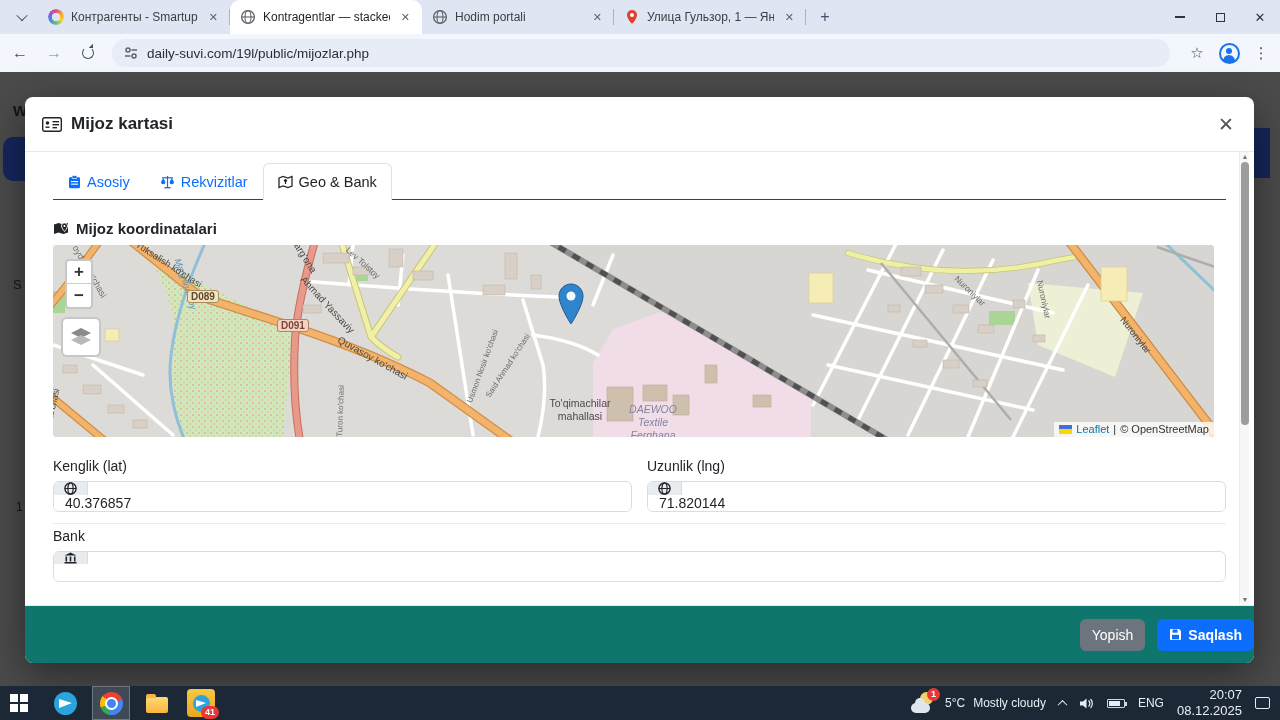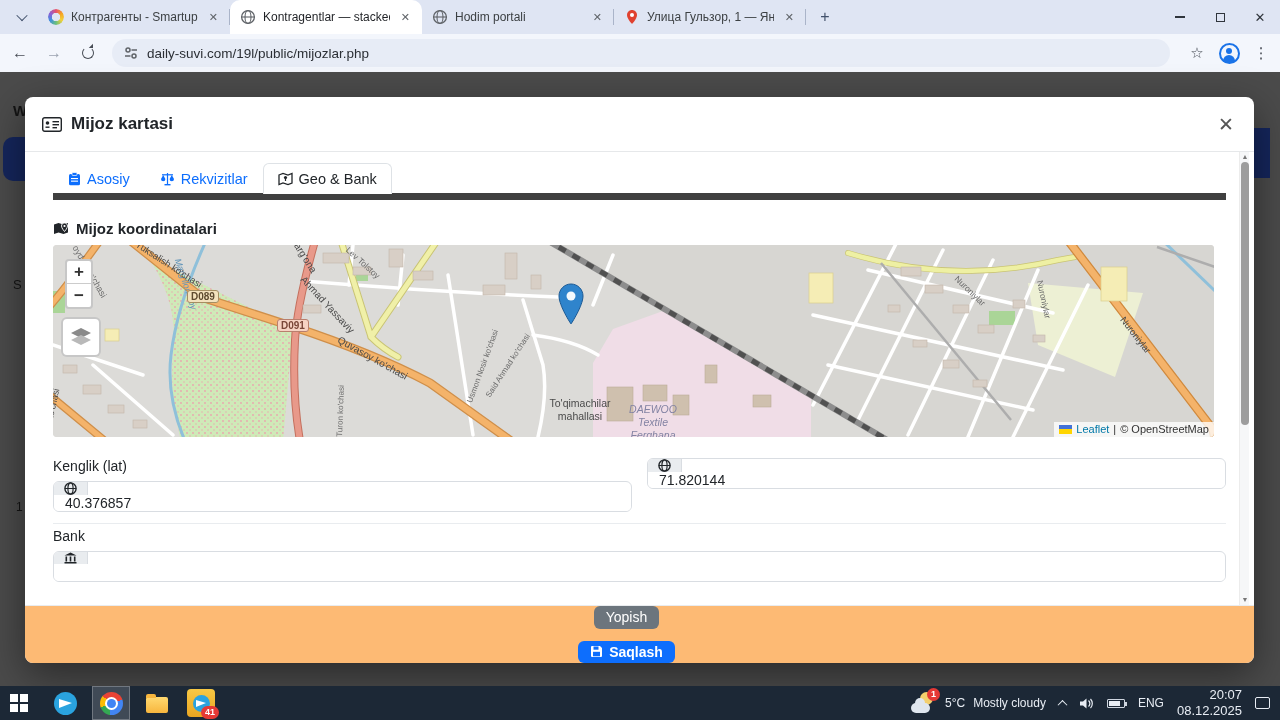--- a/index.html
+++ b/index.html
@@ -40,21 +40,21 @@
   .frag { position:absolute; color:#141414; font-weight:bold; }
   .frag-bluebtn { position:absolute; left:3px; top:65px; width:40px; height:44px; border-radius:10px; background:#15265c; }
   .frag-bluebtn2 { position:absolute; left:1228px; top:56px; width:42px; height:50px; border-radius:10px 0 0 10px; background:#15265c; }
 
   
   .modal { position:absolute; left:25px; top:97px; width:1229px; height:566px; background:#fff; border-radius:8px; box-shadow:0 12px 40px rgba(0,0,0,.45); }
   .m-header { height:55px; border-bottom:1px solid #e6e8ea; display:flex; align-items:center; padding:0 20px 0 17px; gap:9px; }
   .m-title { font-size:17px; font-weight:bold; color:#212529; }
   .m-close { margin-left:auto; font-size:19px; color:#555; line-height:1; }
   .m-body { height:453px; overflow:hidden; padding:11px 28px 0 28px; position:relative; }
-  .navtabs { display:flex; border-bottom:7px solid #404040; height:37px; }
+  .navtabs { display:flex; border-bottom:1px solid #404040; height:37px; }
   .navtab { display:flex; align-items:center; gap:6px; padding:0 14px; font-size:14.5px; color:#0d6efd; border:1px solid transparent; border-radius:6px 6px 0 0; margin-bottom:-1px; }
   .navtab.active { color:#212529; background:#fff; border-color:#dee2e6 #dee2e6 #fff; }
   .section-title { margin-top:20px; display:flex; align-items:center; gap:7px; font-size:15px; font-weight:bold; color:#212529; }
   .map { position:relative; margin-top:8px; width:1161px; height:192px; border-radius:4px; overflow:hidden; background:#dcdbd8; }
   .map svg.base { position:absolute; inset:0; }
   .lf-zoom { position:absolute; left:12px; top:14px; width:28px; border:2px solid rgba(0,0,0,.22); border-radius:4px; background:#fff; z-index:5; }
   .lf-zbtn { width:24px; height:23px; display:flex; align-items:center; justify-content:center; font-size:17px; font-weight:bold; color:#333; }
   .lf-zbtn:first-child { border-bottom:1px solid #ccc; }
   .lf-layers { position:absolute; left:8px; top:72px; width:40px; height:40px; border:2px solid rgba(0,0,0,.22); border-radius:6px; background:#fff; display:flex; align-items:center; justify-content:center; z-index:5; }
   .road-badge { position:absolute; font-size:10px; font-weight:bold; padding:0 3px; border-radius:3px; z-index:4; }
@@ -66,21 +66,21 @@
   .pin { position:absolute; left:505px; top:38px; z-index:4; }
   .frow { display:flex; gap:15px; margin-top:21px; }
   .fcol { flex:1; }
   .flabel { font-size:14px; color:#212529; margin-bottom:7px; }
   .igroup { display:flex; height:31px; border:1px solid #d9dde2; border-radius:6px; overflow:hidden; background:#fff;flex-direction:column; }
   .iaddon { width:34px; background:#e9ecef; border-right:1px solid #d9dde2; display:flex; align-items:center; justify-content:center; color:#212529; }
   .igroup input { flex:1; border:0; outline:none; font-size:14px; color:#212529; padding:0 11px; font-family:"Liberation Sans",sans-serif; background:#fff; }
   .btn-outline { margin-top:14px; display:inline-flex; align-items:center; gap:6px; height:27px; padding:0 10px; border:1px solid #0d6efd; color:#0d6efd; border-radius:6px; font-size:13px; background:#fff; }
   .hr { height:1px; background:#e9ecef; margin-top:11px; }
   .frow2 { margin-top:4px; }
-  .m-footer { position:absolute; left:0; bottom:0; width:100%; height:58px; border-top:1px solid #e9ecef; border-radius:0 0 8px 8px; background:#fdba74; display:flex; align-items:center; justify-content:flex-end; gap:12px; padding-right:26px;flex-direction:column; }
+  .m-footer { position:absolute; left:0; bottom:0; width:100%; height:58px; border-top:1px solid #e9ecef; border-radius:0 0 8px 8px; background:#0f766e; display:flex; align-items:center; justify-content:flex-end; gap:12px; padding-right:0; }
   .btn { height:32px; border-radius:6px; font-size:14px; display:inline-flex; align-items:center; justify-content:center; gap:6px; padding:0 12px; color:#fff; border:0; font-family:"Liberation Sans",sans-serif; }
   .btn-sec { background:#6c757d; }
   .btn-pri { background:#0d6efd;font-weight:bold; }
   .m-scroll { position:absolute; right:5px; top:55px; width:10px; height:453px; background:#f6f7f8; border-left:1px solid #ececec; }
   .m-scroll .arr { position:absolute; left:0; width:10px; height:10px; font-size:7px; color:#777; text-align:center; line-height:10px; }
   .m-thumb { position:absolute; left:1px; top:10px; width:8px; height:263px; background:#9d9d9d; border-radius:4px; }
 
   
   text.lbl { font-family:"Liberation Sans",sans-serif; fill:#4a4a4a; }
   text.minor { fill:#6b6b6b; }
@@ -426,20 +426,21 @@
               <svg width="13" height="13" viewBox="0 0 13 13">
                   <circle cx="6.5" cy="6.5" r="5.6" fill="none" stroke="#212529" stroke-width="1.4"></circle>
                   <ellipse cx="6.5" cy="6.5" rx="2.6" ry="5.6" fill="none" stroke="#212529" stroke-width="1.2"></ellipse>
                   <line x1="0.9" y1="6.5" x2="12.1" y2="6.5" stroke="#212529" stroke-width="1.2"></line>
                 </svg>
             </span>
             <input type="text" value="40.376857" style="">
           </div>
         </div>
         <div class="fcol">
+          <div class="flabel">Uzunlik (lng)</div>
           <div class="igroup">
             <span class="iaddon">
               <svg width="13" height="13" viewBox="0 0 13 13">
                   <circle cx="6.5" cy="6.5" r="5.6" fill="none" stroke="#212529" stroke-width="1.4"></circle>
                   <ellipse cx="6.5" cy="6.5" rx="2.6" ry="5.6" fill="none" stroke="#212529" stroke-width="1.2"></ellipse>
                   <line x1="0.9" y1="6.5" x2="12.1" y2="6.5" stroke="#212529" stroke-width="1.2"></line>
                 </svg>
             </span>
             <input type="text" value="71.820144" style="">
           </div>

